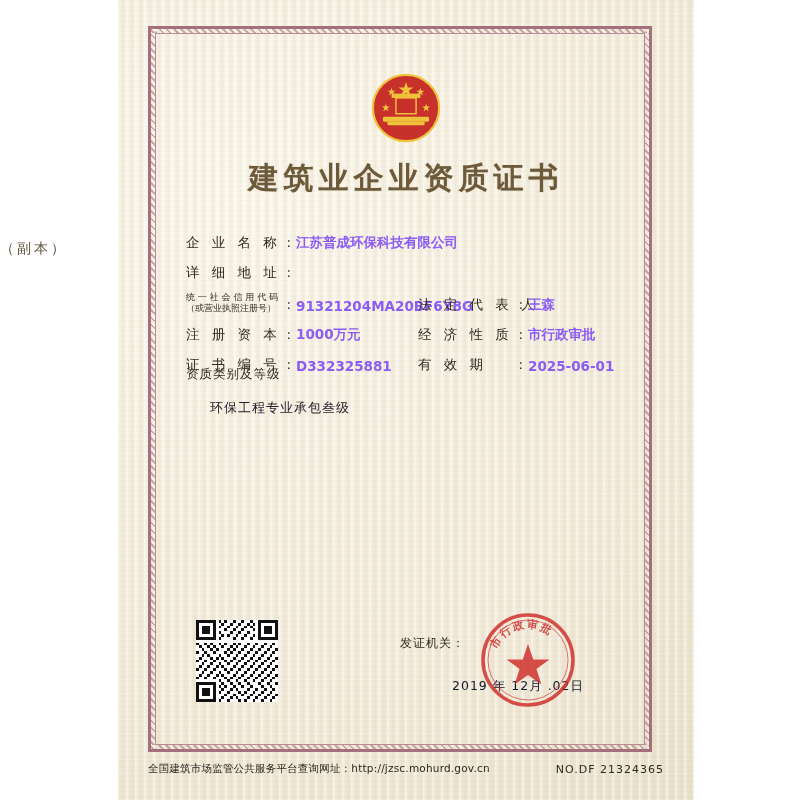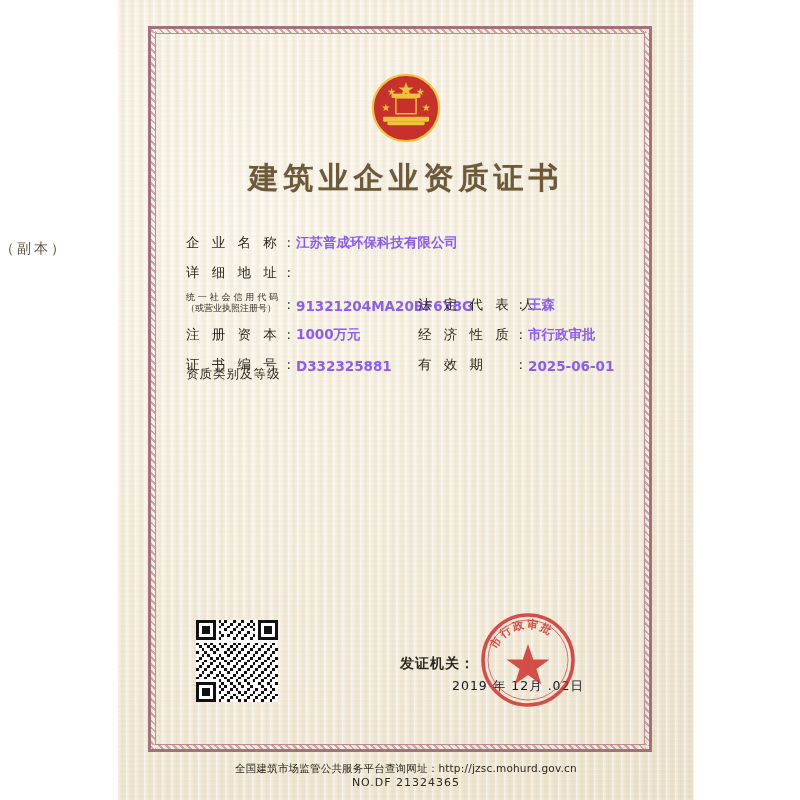--- a/index.html
+++ b/index.html
@@ -215,25 +215,24 @@
     top: 620px;
     width: 82px;
     height: 82px;
     background: #ffffff;
   }
 
   
   .issuer {
     position: absolute;
     left: 400px;
-    top: 655px;
-    font-size: 14px;
+    top: 635px;
+    font-size: 12px;
     color: #2f2a20;
     letter-spacing: 1px;
-    font-weight: bold;
   }
   .issue-date {
     position: absolute;
     left: 452px;
     top: 678px;
     font-size: 12.5px;
     color: #0f172a;
     letter-spacing: 1px;
   }
   .ministry {
@@ -261,21 +260,20 @@
   .footer {
     position: absolute;
     left: 148px;
     right: 148px;
     top: 762px;
     display: flex;
     justify-content: space-between;
     align-items: center;
     font-size: 10.5px;
     color: #2d2820;
-    flex-direction: column;
   }
   .footer .site { letter-spacing: 0.2px; }
   .footer .no { letter-spacing: 1px; font-size: 11px; }
 
   .footer-rule {
     position: absolute;
     left: 148px;
     right: 148px;
     top: 756px;
     height: 1px;
@@ -366,20 +364,21 @@
         <div class="lbl">有 效 期</div>
         <div class="colon">：</div>
         <div class="val bluish">2025-06-01</div>
       </div>
     </div>
 
   </div>
 
   <div class="category-block">
     <div class="cat-title">资质类别及等级</div>
+    <div class="cat-item">环保工程专业承包叁级</div>
   </div>
 
   <div class="qr">
     <svg viewBox="0 0 29 29" width="82" height="82" shape-rendering="crispEdges">
       <rect width="29" height="29" fill="#ffffff"></rect>
       <g fill="#111111">
         <rect x="0" y="0" width="7" height="1"></rect>
           <rect x="0" y="6" width="7" height="1"></rect>
         <rect x="0" y="0" width="1" height="7"></rect>
           <rect x="6" y="0" width="1" height="7"></rect>

